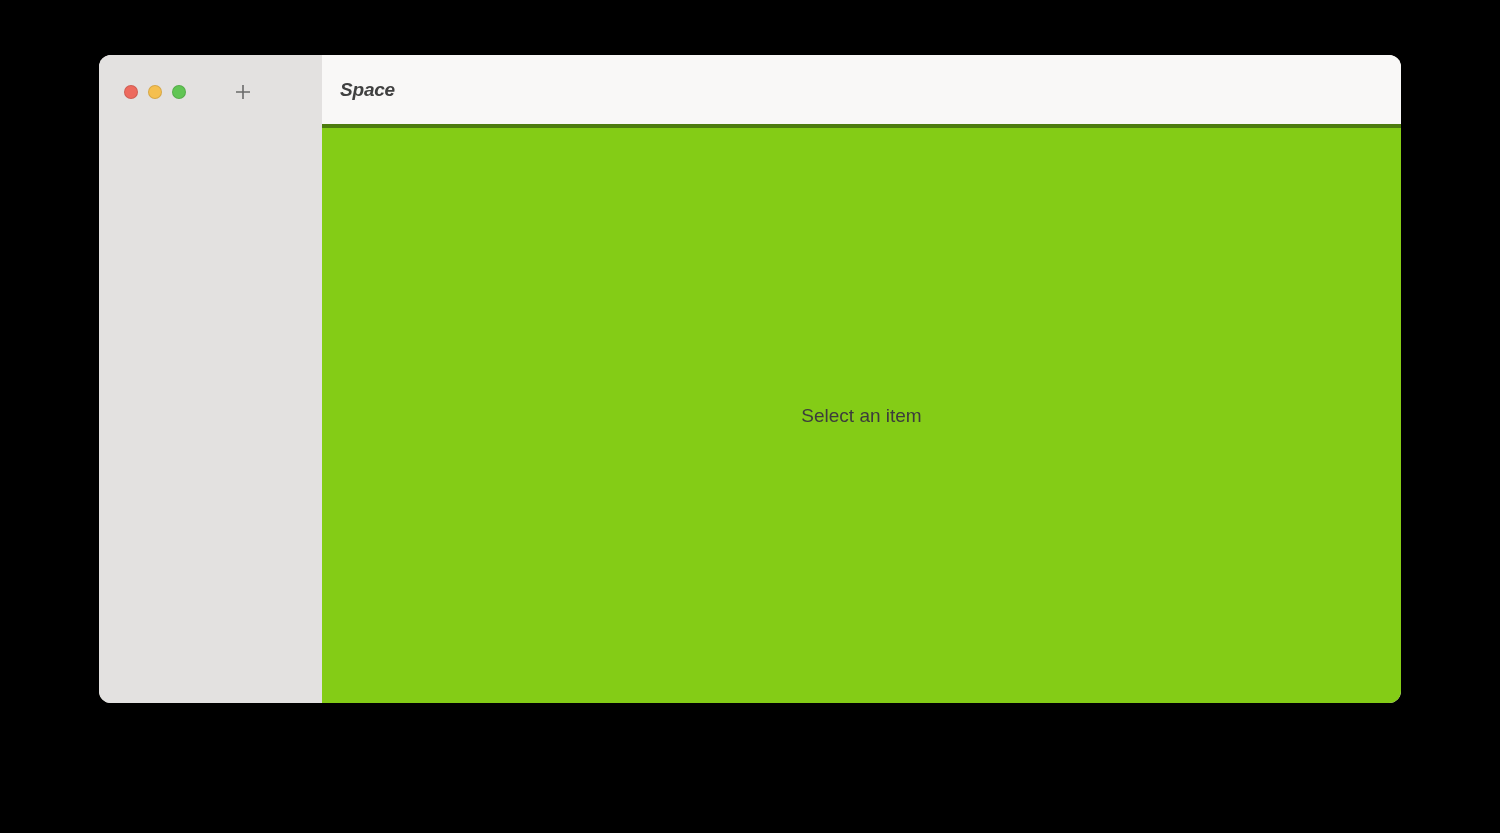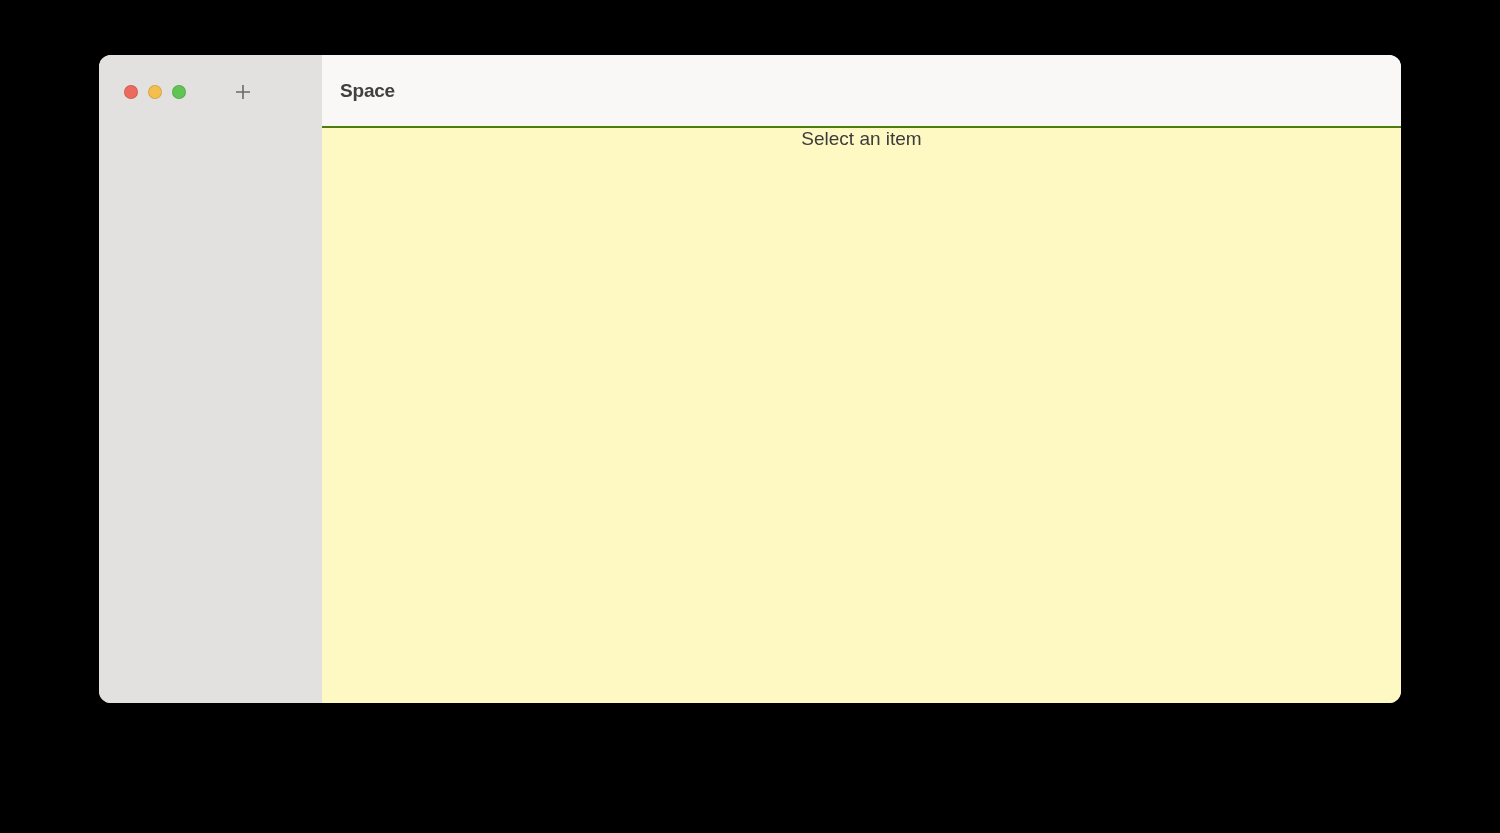--- a/index.html
+++ b/index.html
@@ -89,38 +89,39 @@
     
     .main {
       flex: 1;
       display: flex;
       flex-direction: column;
     }
     
     .titlebar {
       height: 73px;
       background: #f9f8f7;
-      border-bottom: 2px solid #4d7c0f;
+      border-bottom: 4px solid #4d7c0f;
       display: flex;
       align-items: center;
       padding-left: 18px;
+      font-style: italic;
     }
     
     .window-title {
       font-size: 19px;
       font-weight: 700;
       color: #404040;
       letter-spacing: -0.2px;
     }
     
     .content {
       flex: 1;
-      background: #fef9c3;
+      background: #84cc16;
       display: flex;
-      align-items: flex-start;
+      align-items: center;
       justify-content: center;
     }
     
     .placeholder-text {
       font-size: 19px;
       color: #3c3c3c;
       font-weight: 400;
     }
   </style>
 </head>

